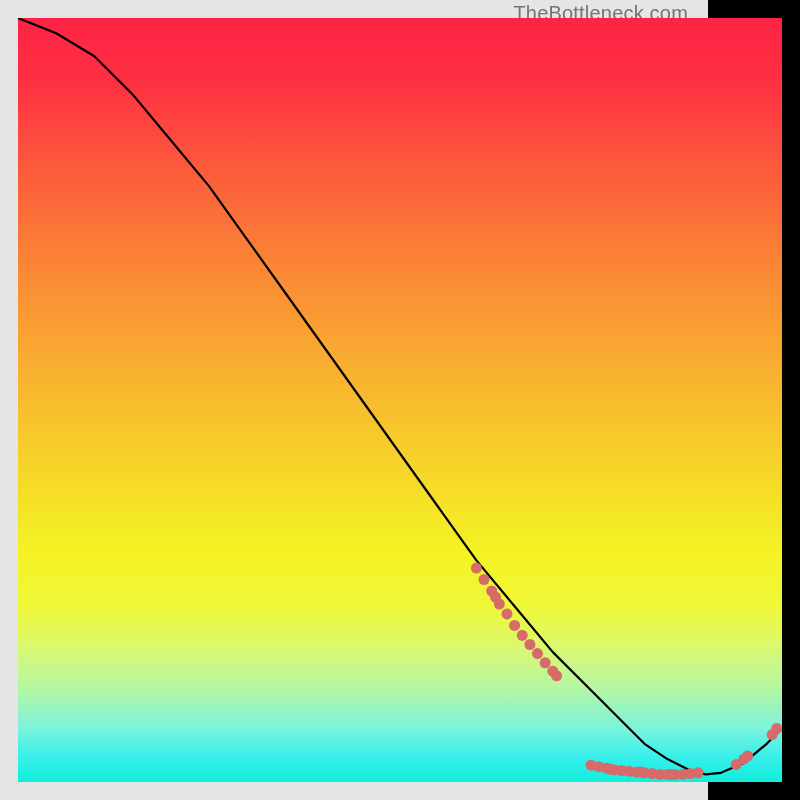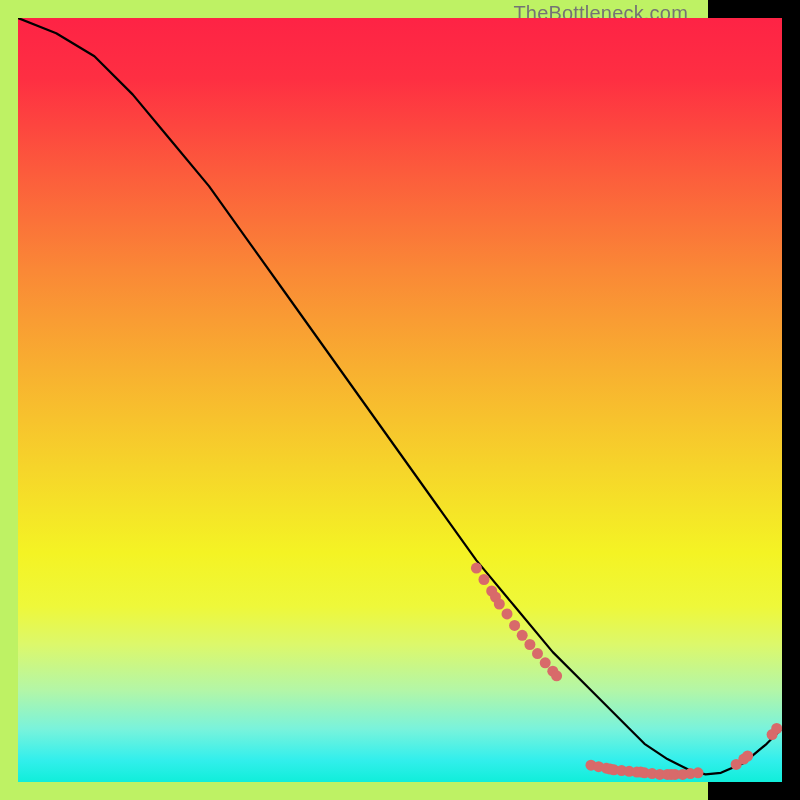--- a/index.html
+++ b/index.html
@@ -7,21 +7,21 @@
     padding: 0;
     width: 800px;
     height: 800px;
     background: #000;
     overflow: hidden;
   }
   .frame {
     position: relative;
     width: 708px;
     height: 800px;
-    background: #bef264;
+    background: #e5e5e5;
   }
   .plot {
     position: absolute;
     left: 18px;
     top: 18px;
     width: 764px;
     height: 764px;
     background: linear-gradient(to bottom,
       #fe2345 0%,
       #fe2f42 8%,

